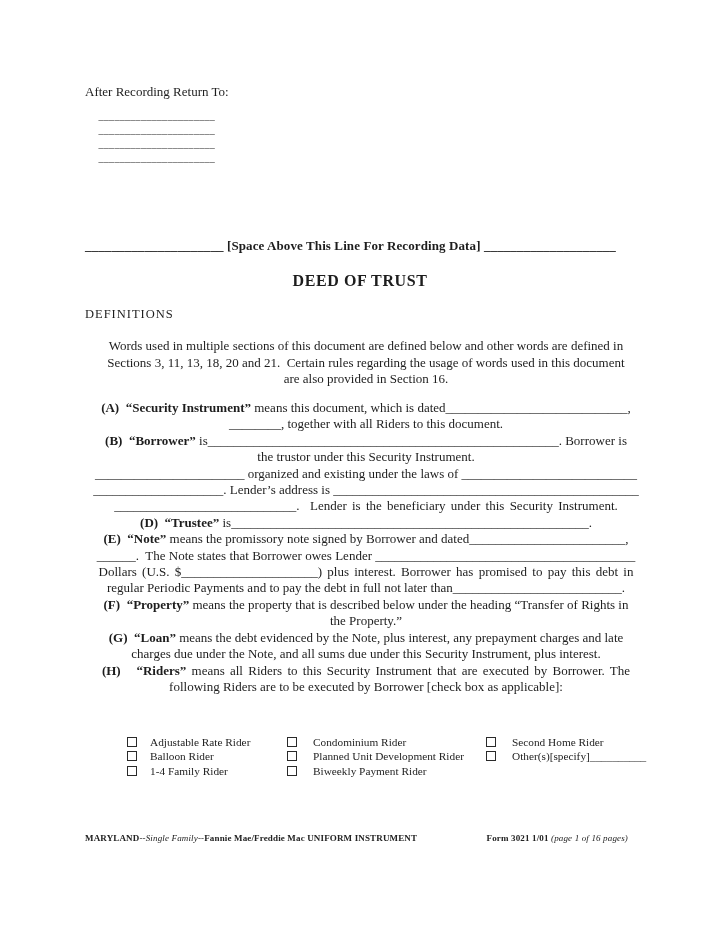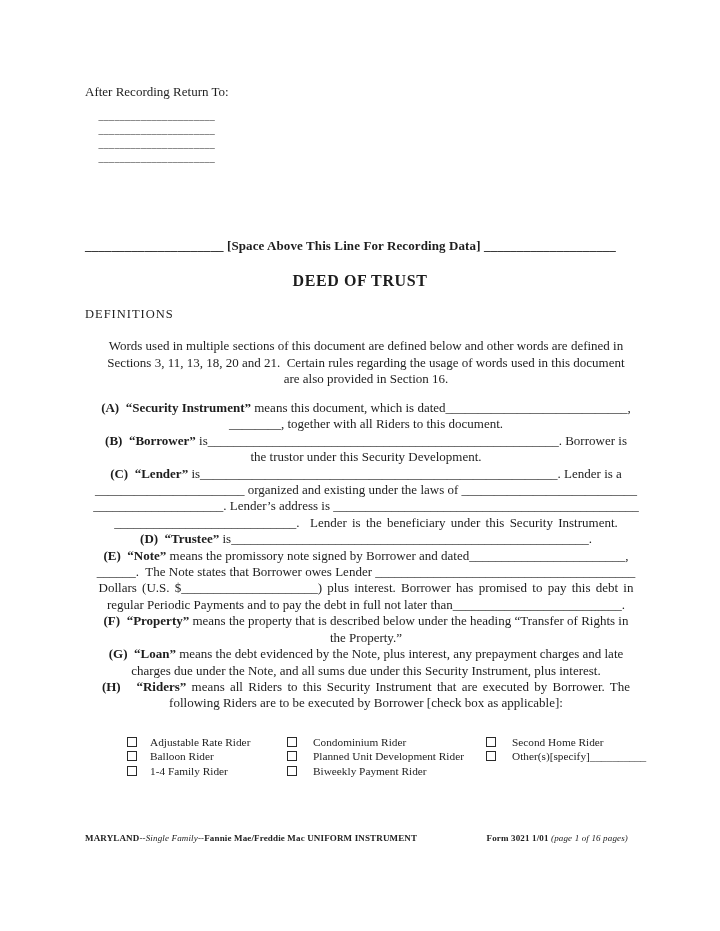--- a/index.html
+++ b/index.html
@@ -84,22 +84,21 @@
   <div class="abs intro">
     <div class="line">Words used in multiple sections of this document are defined below and other words are defined in</div>
     <div class="line">Sections 3, 11, 13, 18, 20 and 21.  Certain rules regarding the usage of words used in this document</div>
     <div class="line">are also provided in Section 16.</div>
   </div>
 
   <div class="abs defs">
     <div class="line"><b>(A)  “Security Instrument”</b><span> means this document, which is dated____________________________,</span></div>
     <div class="line"><b></b><span>________, together with all Riders to this document.</span></div>
     <div class="line"><b>(B)  “Borrower”</b><span> is______________________________________________________. Borrower is</span></div>
-    <div class="line"><b></b><span>the trustor under this Security Development.</span></div>
-    <div class="line"><b>(C)  “Lender”</b><span> is_______________________________________________________. Lender is a</span></div>
+    <div class="line"><b></b><span>the trustor under this Security Instrument.</span></div>
     <div class="line"><b></b><span>_______________________ organized and existing under the laws of ___________________________</span></div>
     <div class="line"><b></b><span>____________________. Lender’s address is _______________________________________________</span></div>
     <div class="line stretch"><b></b><span>____________________________.  Lender is the beneficiary under this Security Instrument.</span></div>
     <div class="line"><b>(D)  “Trustee”</b><span> is_______________________________________________________.</span></div>
     <div class="line"><b>(E)  “Note”</b><span> means the promissory note signed by Borrower and dated________________________,</span></div>
     <div class="line"><b></b><span>______.  The Note states that Borrower owes Lender ________________________________________</span></div>
     <div class="line stretch"><b></b><span>Dollars (U.S. $_____________________) plus interest. Borrower has promised to pay this debt in</span></div>
     <div class="line"><b></b><span>regular Periodic Payments and to pay the debt in full not later than__________________________.</span></div>
     <div class="line"><b>(F)  “Property”</b><span> means the property that is described below under the heading “Transfer of Rights in</span></div>
     <div class="line"><b></b><span>the Property.”</span></div>

